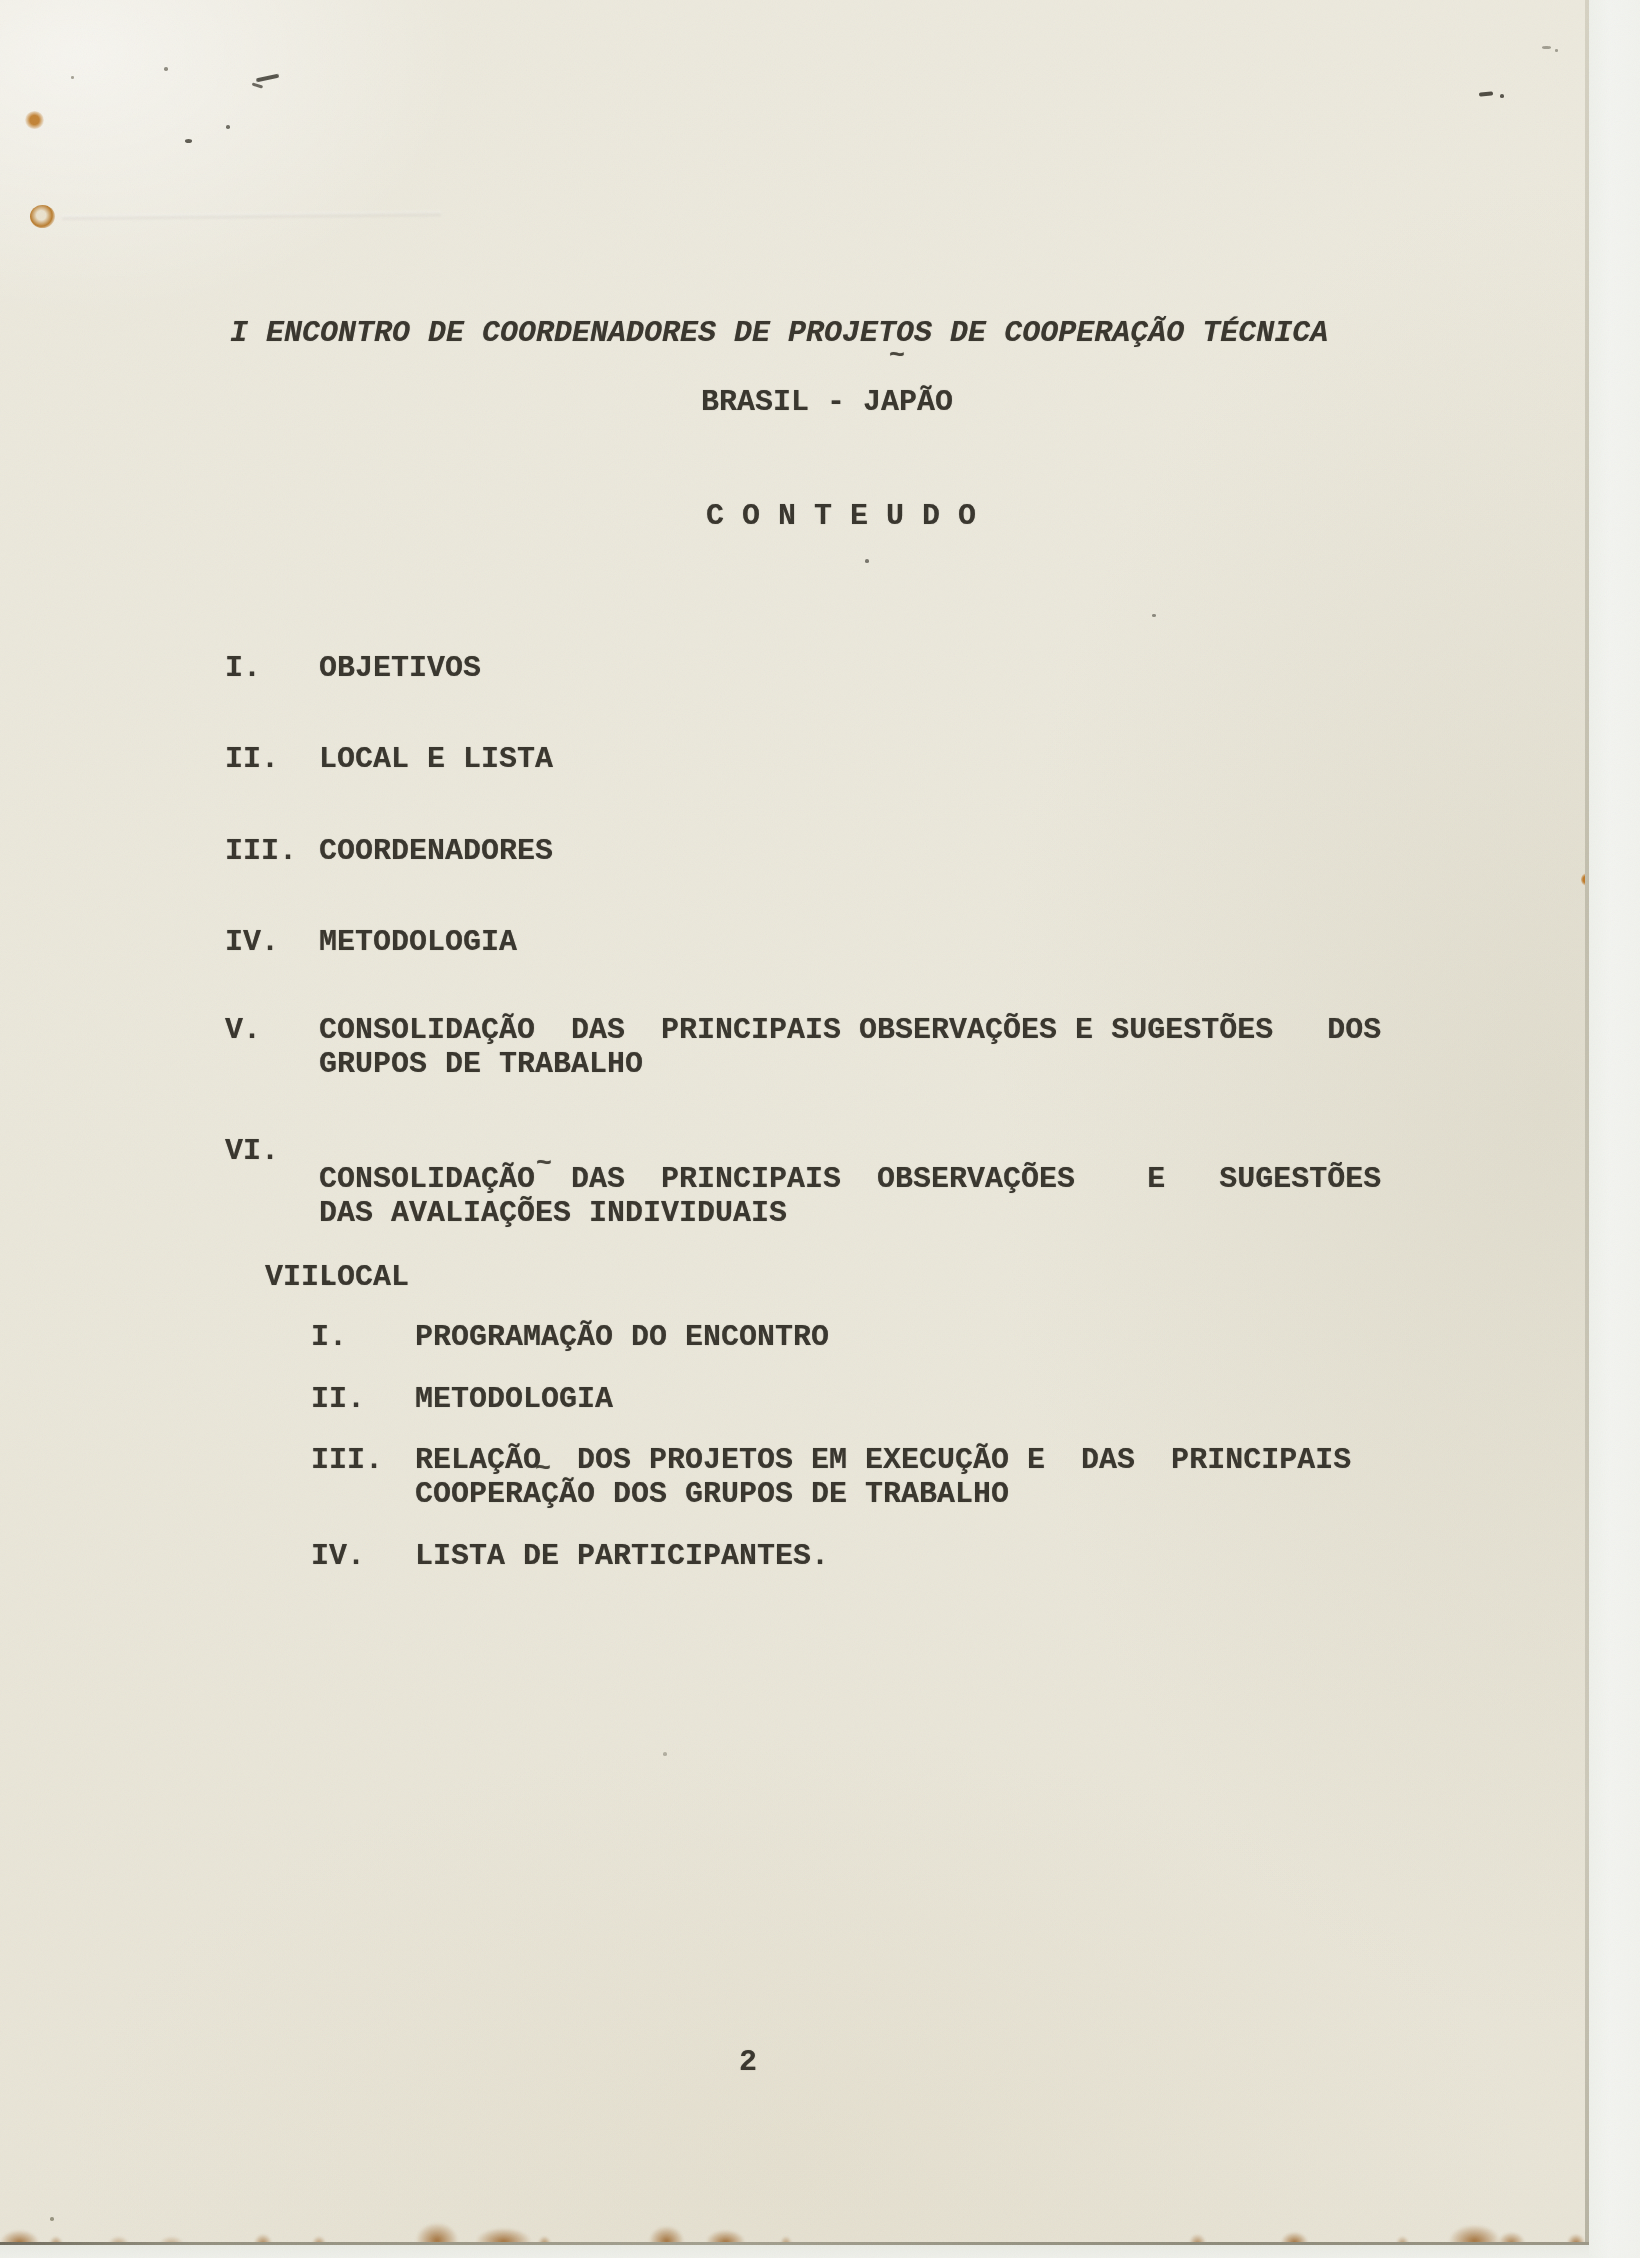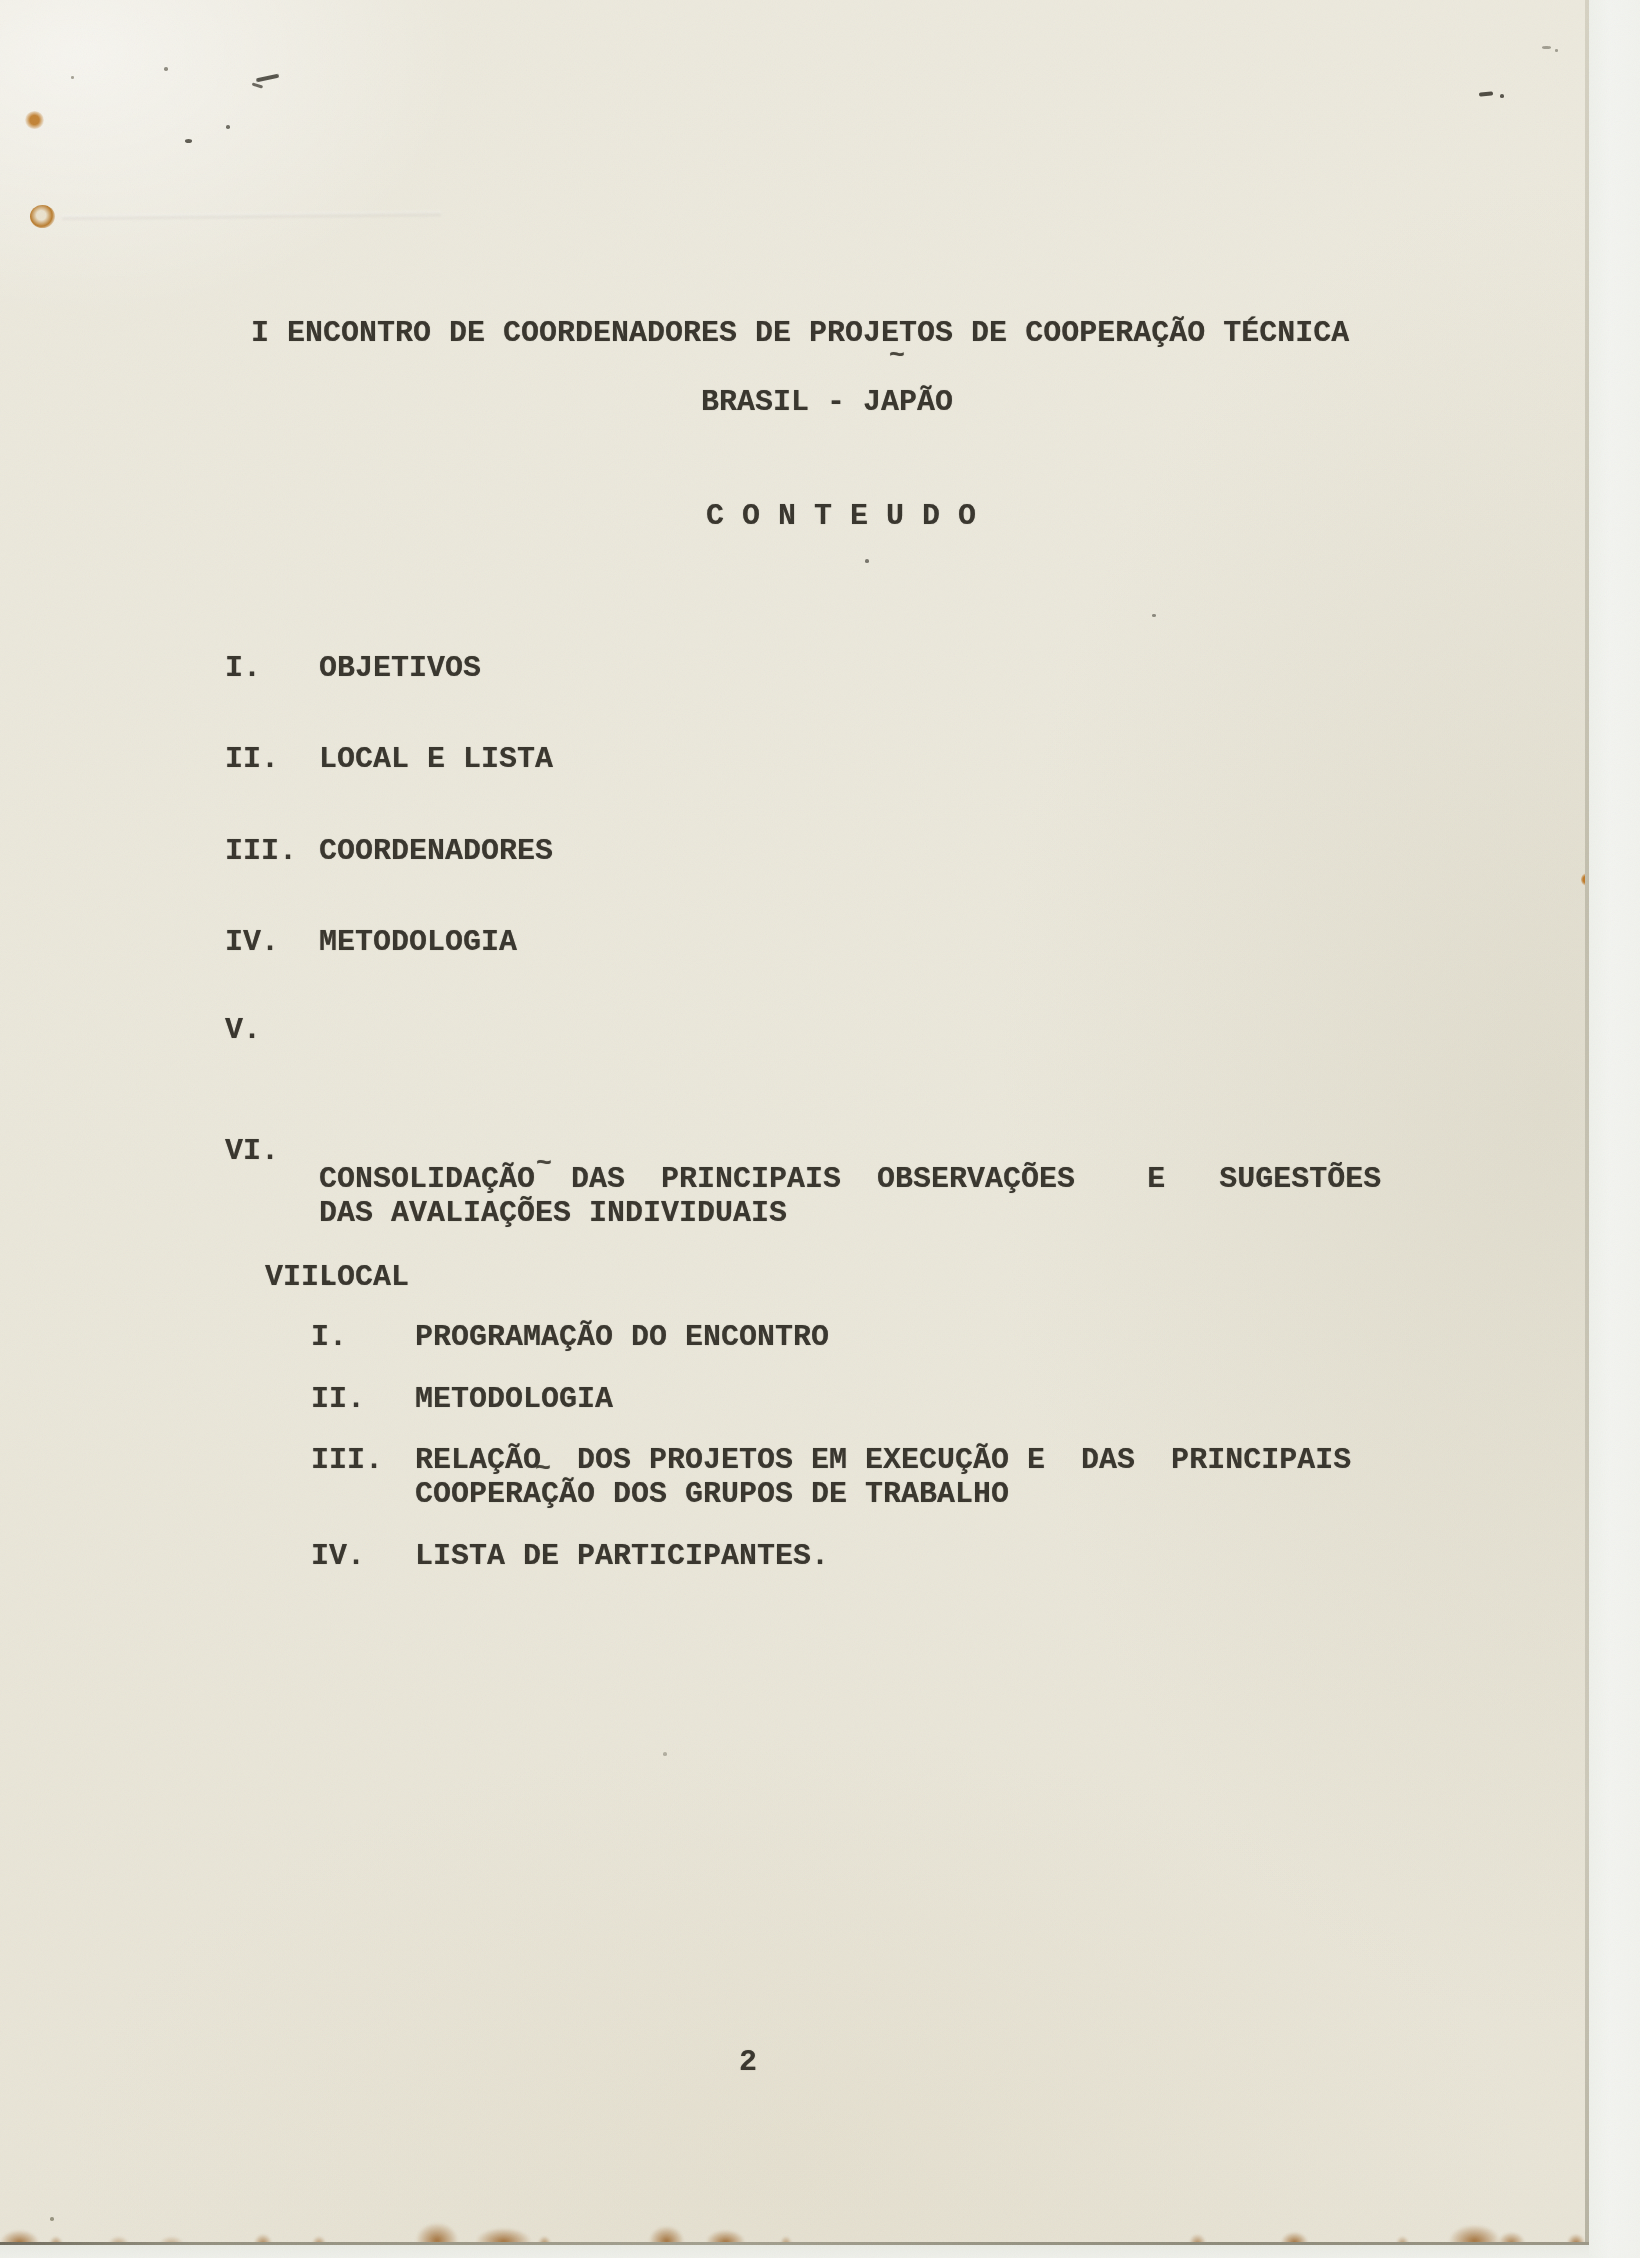--- a/index.html
+++ b/index.html
@@ -68,39 +68,41 @@
 </style>
 </head>
 <body>
 
 <div class="scan">
 
   <div class="paper">
 
     <div class="crease" style="left:62px;top:213px;width:379px;height:5.3px;"></div>
 
-    <div class="ink" style="left:251px;top:316px;">I ENCONTRO DE COORDENADORES DE PROJETOS DE COOPERAÇÃO TÉCNICA</div>
+    <div class="ink" style="left:230px;top:316px;font-style:italic;">I ENCONTRO DE COORDENADORES DE PROJETOS DE COOPERAÇÃO TÉCNICA</div>
     <div class="ink" style="left:701px;top:351px;margin-top:34px;">BRASIL - JAPÃO</div>
     <span class="artifact" style="left:889px;top:341px;">~</span>
 
     <div class="ink" style="left:706px;top:499px;">C O N T E U D O</div>
 
     <div class="ink" style="left:225px;top:651px;">I.</div>
     <div class="ink" style="left:319px;top:651px;">OBJETIVOS</div>
 
     <div class="ink" style="left:225px;top:742px;">II.</div>
     <div class="ink" style="left:319px;top:742px;">LOCAL E LISTA</div>
 
     <div class="ink" style="left:225px;top:834px;">III.</div>
     <div class="ink" style="left:319px;top:834px;">COORDENADORES</div>
 
     <div class="ink" style="left:225px;top:925px;">IV.</div>
     <div class="ink" style="left:319px;top:925px;">METODOLOGIA</div>
 
     <div class="ink" style="left:225px;top:1013px;">V.</div>
+    <div class="ink" style="left:319px;top:1013px;">CONSOLIDAÇÃO  DAS  PRINCIPAIS OBSERVAÇÕES E SUGESTÕES   DOS
+GRUPOS DE TRABALHO</div>
 
     <div class="ink" style="left:225px;top:1134px;">VI.</div>
     <div class="ink" style="left:319px;top:1134px;margin-top:28px;">CONSOLIDAÇÃO  DAS  PRINCIPAIS  OBSERVAÇÕES    E   SUGESTÕES
 DAS AVALIAÇÕES INDIVIDUAIS</div>
     <span class="artifact" style="left:536px;top:1149px;">~</span>
 
     <div class="ink" style="left:225px;top:1260px;margin-left:40px;">VII.</div>
     <div class="ink" style="left:319px;top:1260px;">LOCAL</div>
 
     <div class="ink" style="left:311px;top:1320px;">I.</div>

